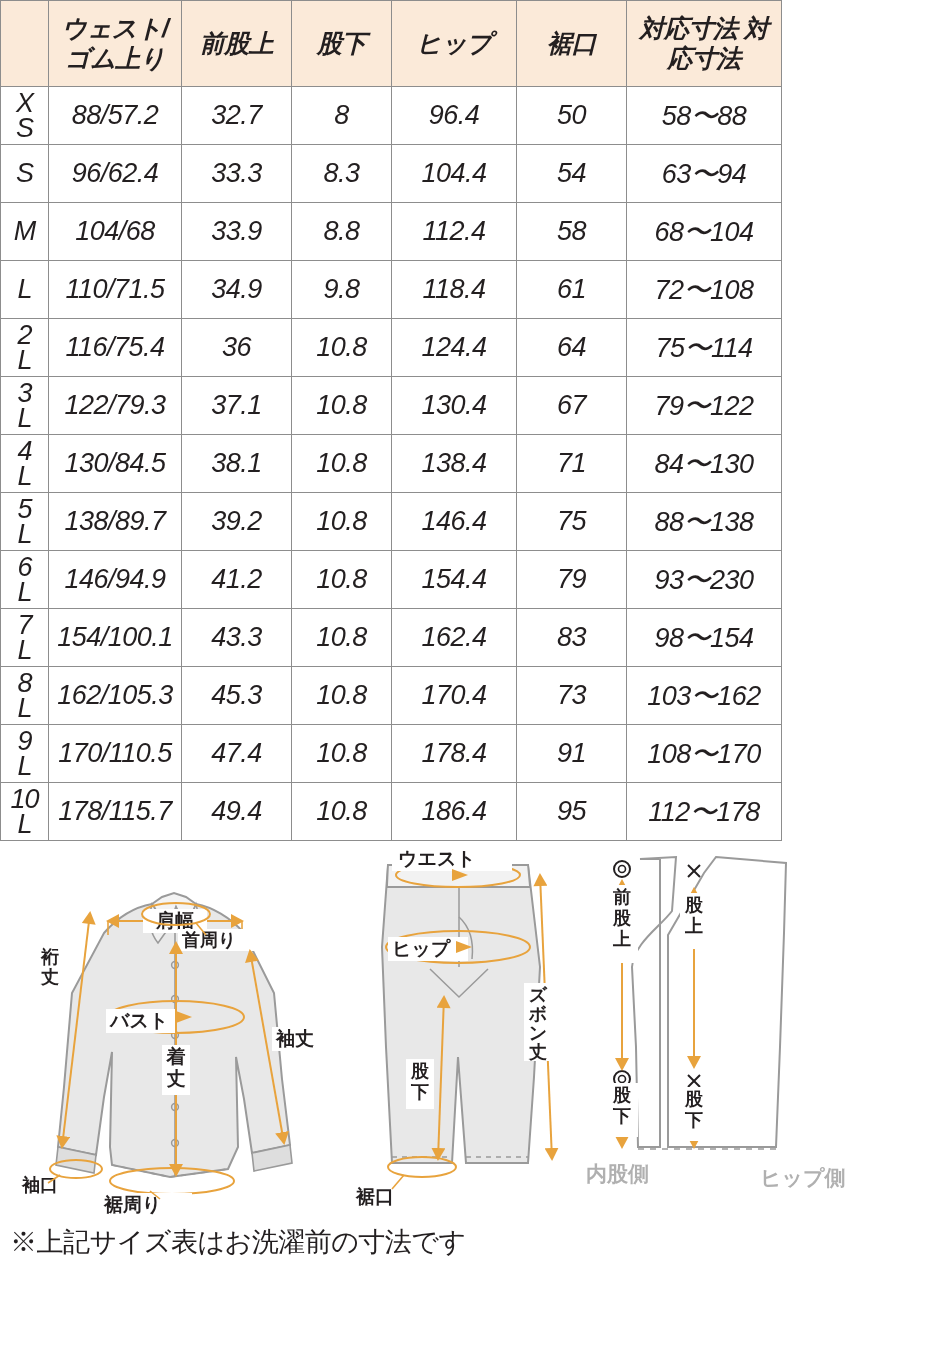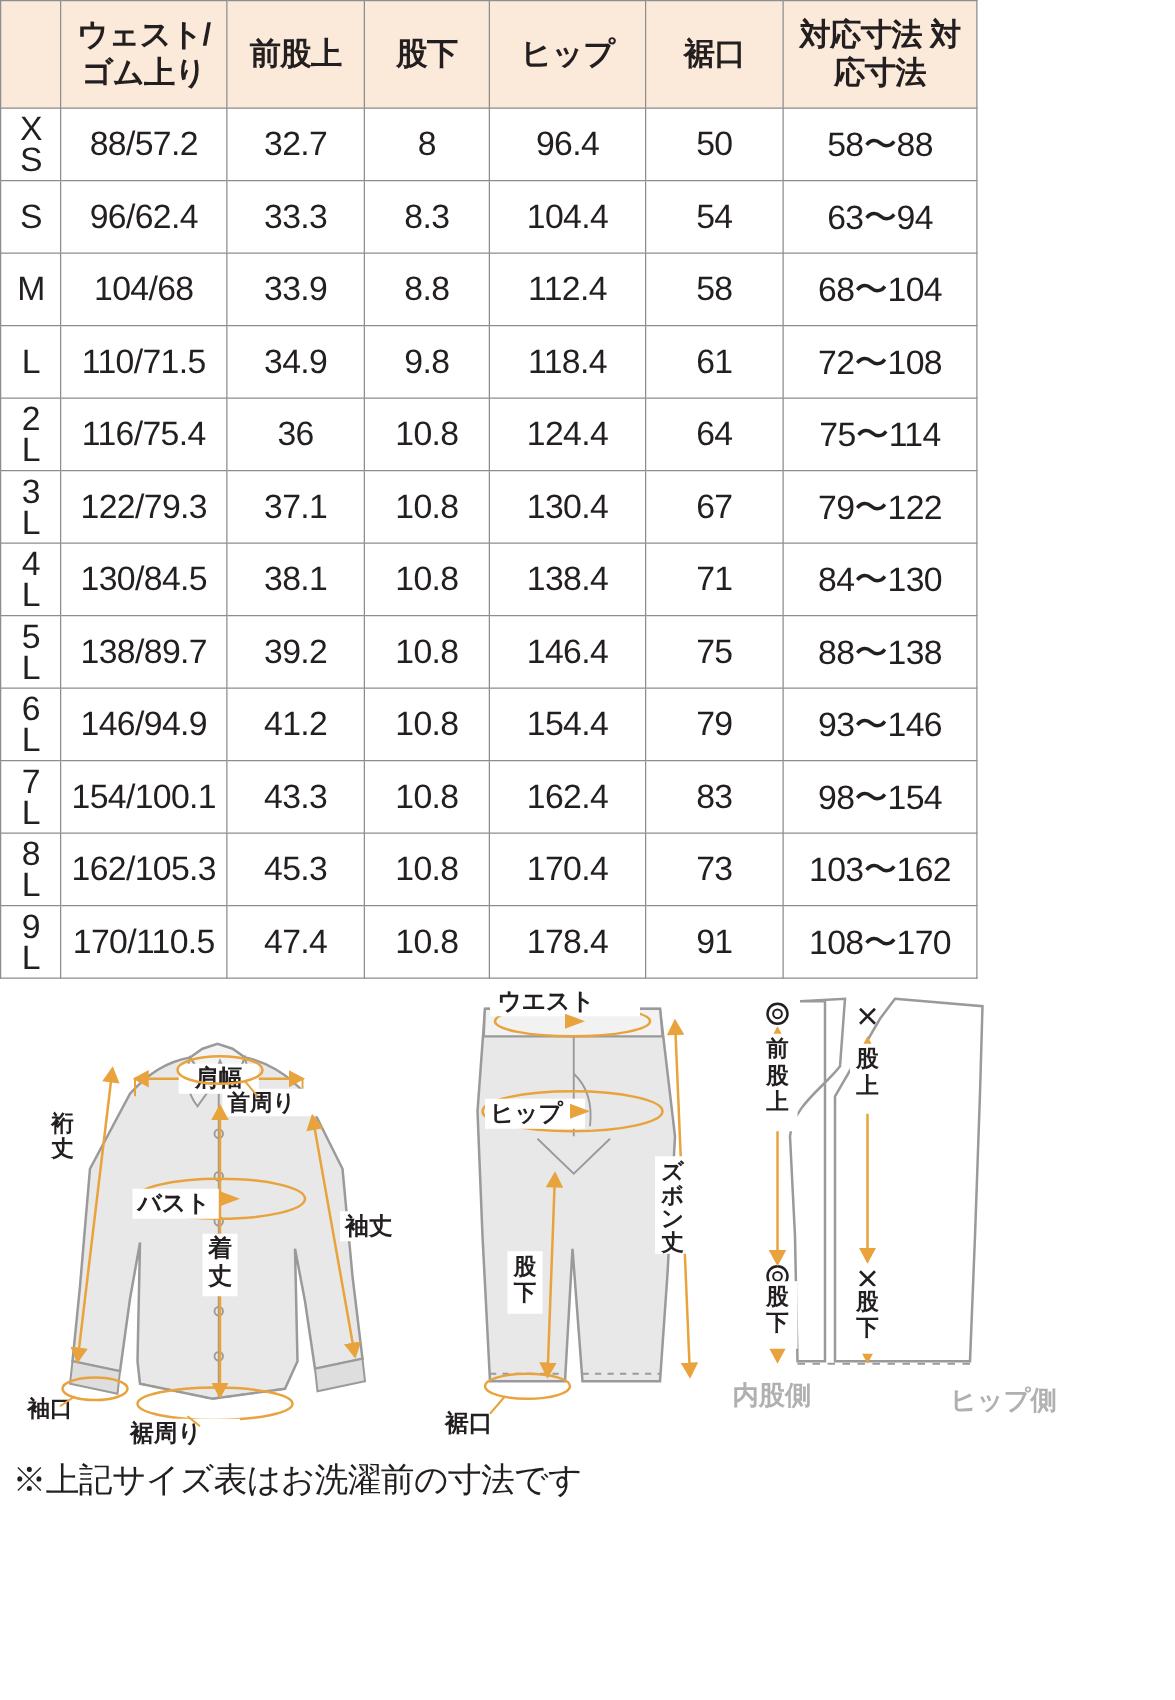--- a/index.html
+++ b/index.html
@@ -12,20 +12,21 @@
     color: #231f20;
     overflow: hidden;
   }
   .page { position: relative; width: 940px; height: 1360px; }
 
   
   table.size-table {
     border-collapse: collapse;
     width: 940px;
     table-layout: fixed;
+    font-style: italic;
   }
   table.size-table col.c-size { width: 48px; }
   table.size-table col.c-waist { width: 133px; }
   table.size-table col.c-rise { width: 110px; }
   table.size-table col.c-inseam { width: 100px; }
   table.size-table col.c-hip { width: 125px; }
   table.size-table col.c-hem { width: 110px; }
   table.size-table col.c-corr { width: 155px; }
   table.size-table col.c-pad { width: 159px; }
 
@@ -224,21 +225,21 @@
         <tr>
           <td class="size-cell">
             <span>6</span>
             <span>L</span>
           </td>
           <td>146/94.9</td>
           <td>41.2</td>
           <td>10.8</td>
           <td>154.4</td>
           <td>79</td>
-          <td>93〜146</td>
+          <td>93〜230</td>
           <td class="pad-cell"></td>
         </tr>
         <tr>
           <td class="size-cell">
             <span>7</span>
             <span>L</span>
           </td>
           <td>154/100.1</td>
           <td>43.3</td>
           <td>10.8</td>
@@ -264,20 +265,33 @@
           <td class="size-cell">
             <span>9</span>
             <span>L</span>
           </td>
           <td>170/110.5</td>
           <td>47.4</td>
           <td>10.8</td>
           <td>178.4</td>
           <td>91</td>
           <td>108〜170</td>
+          <td class="pad-cell"></td>
+        </tr>
+        <tr>
+          <td class="size-cell">
+            <span>10</span>
+            <span>L</span>
+          </td>
+          <td>178/115.7</td>
+          <td>49.4</td>
+          <td>10.8</td>
+          <td>186.4</td>
+          <td>95</td>
+          <td>112〜178</td>
           <td class="pad-cell"></td>
         </tr>
       </tbody>
   </table>
 
   <div class="illus">
     <svg width="940" height="375" viewBox="0 0 940 375" xmlns="http://www.w3.org/2000/svg">
       <defs>
         <marker id="arrOr" markerWidth="7" markerHeight="7" refX="5.5" refY="3.5" orient="auto">
           <path d="M0,0 L6.5,3.5 L0,7 Z" fill="#e8a33d"></path>

